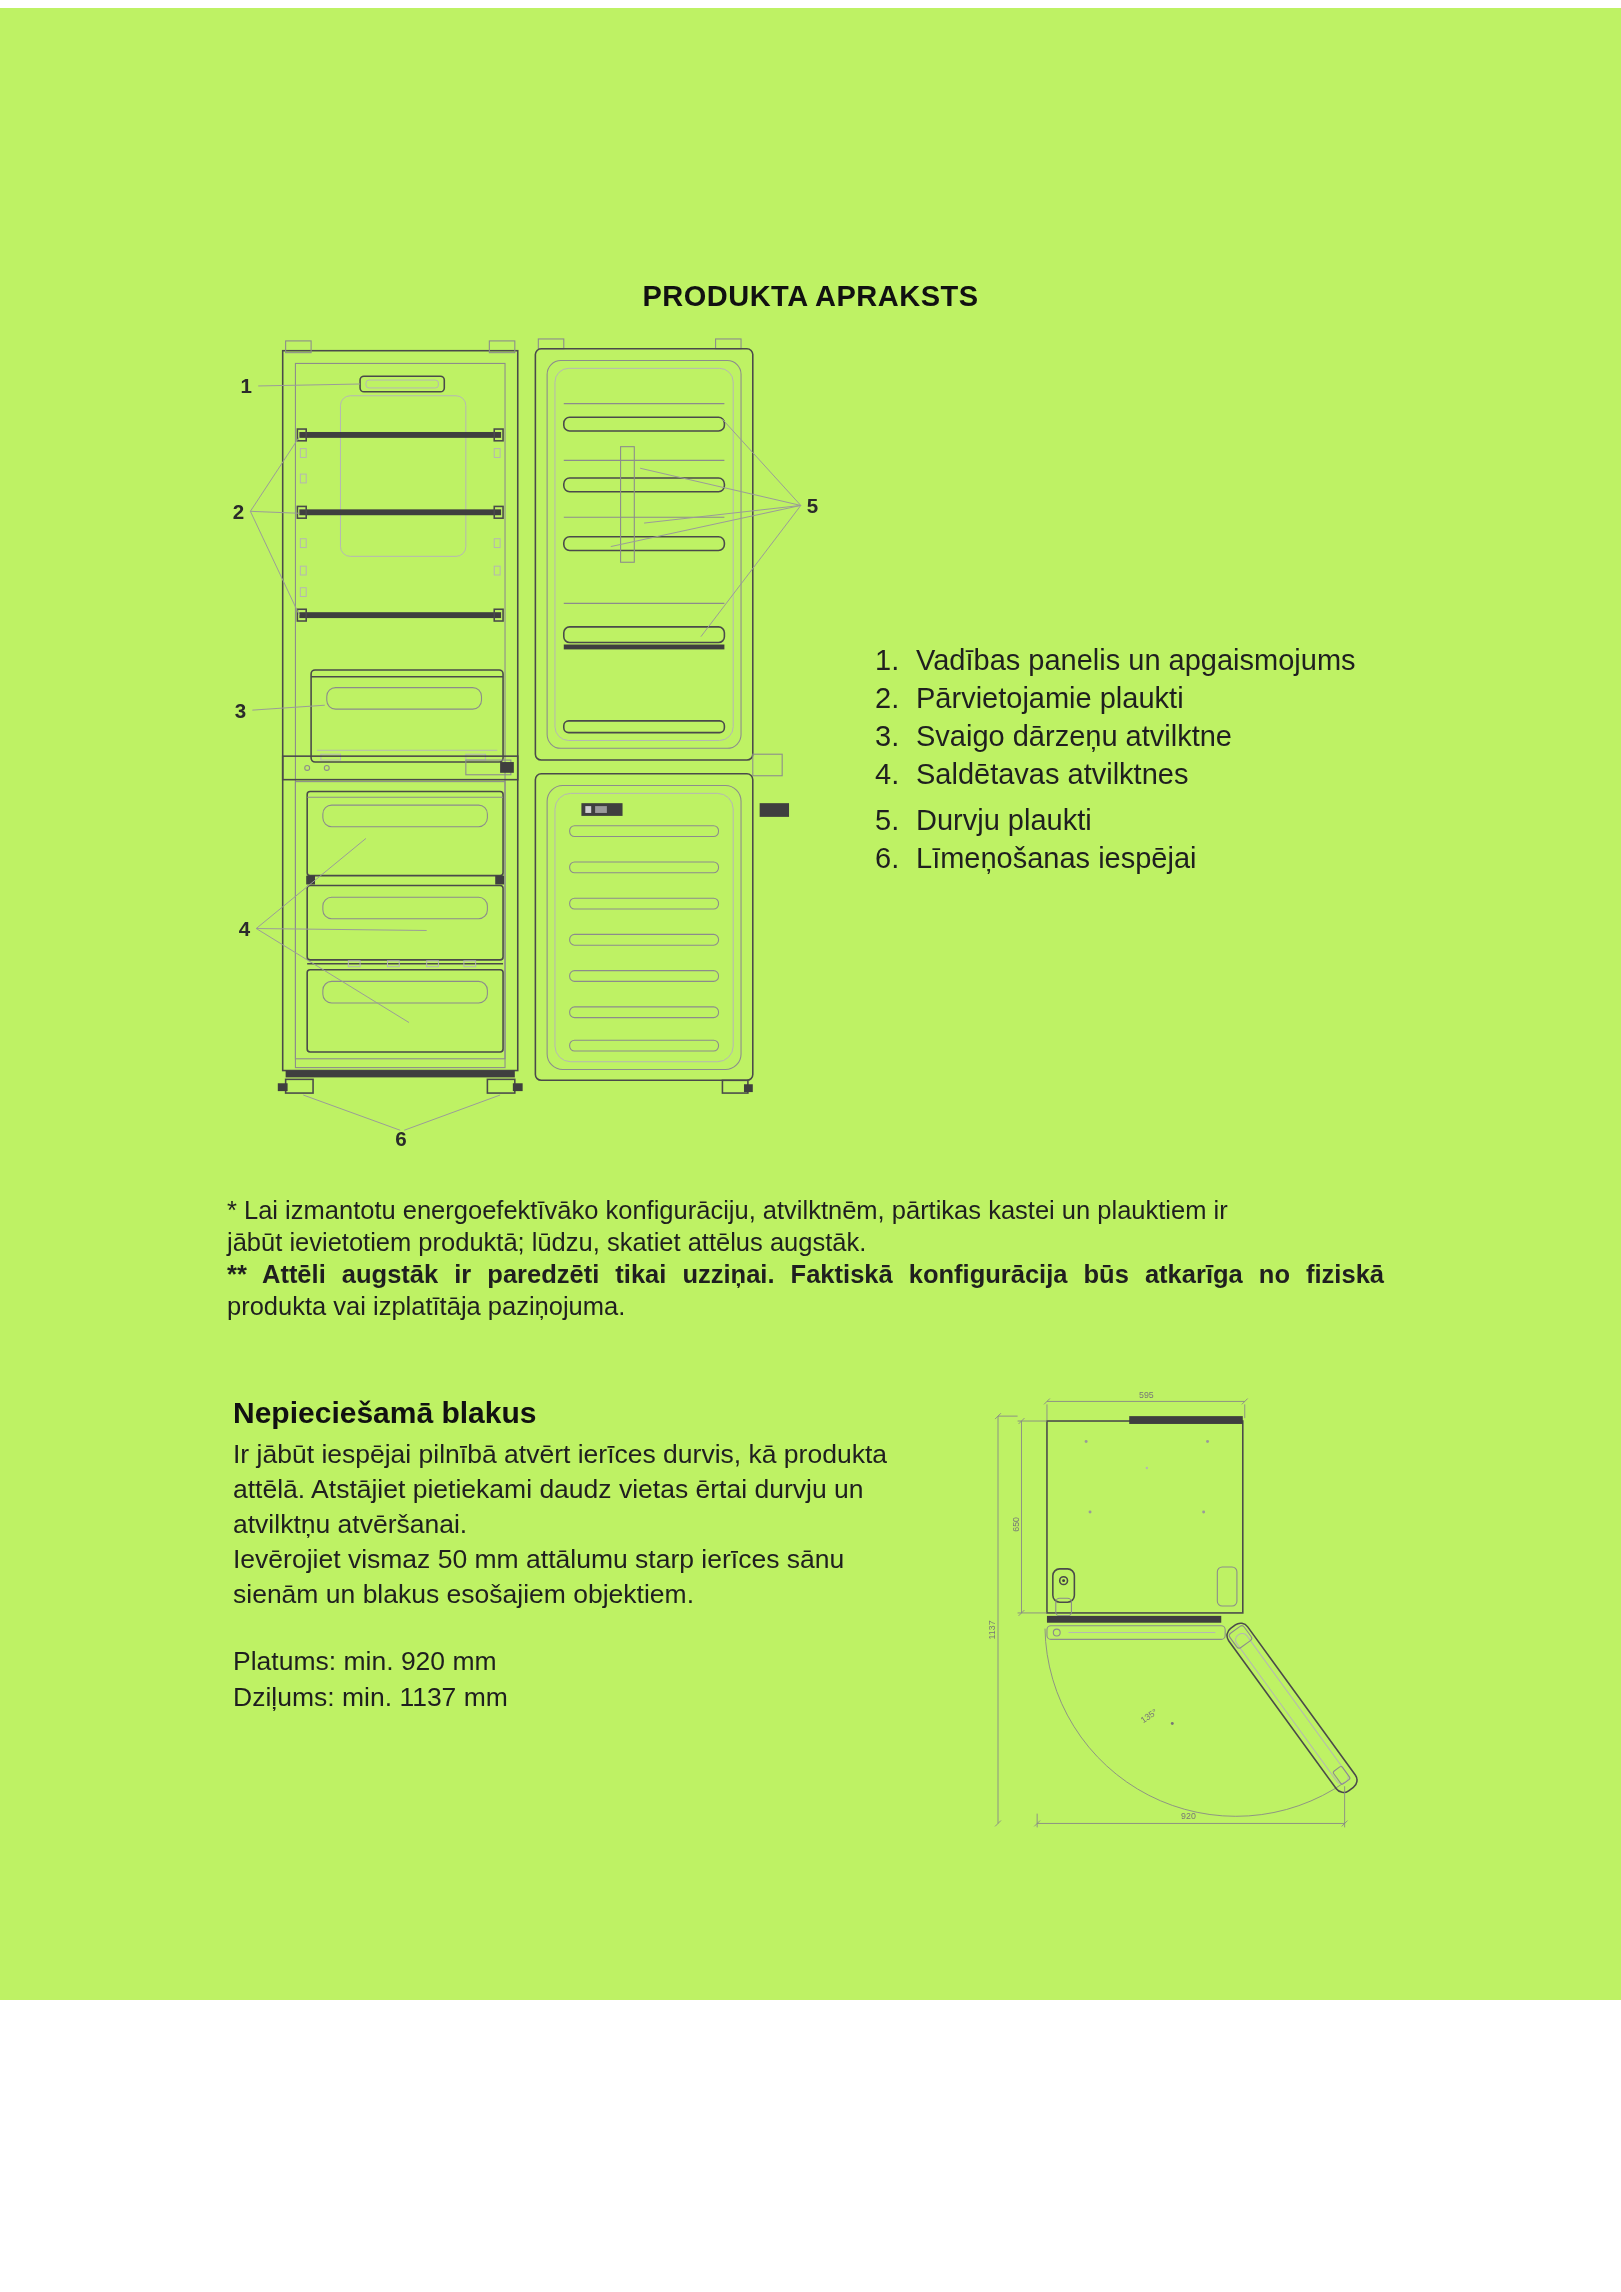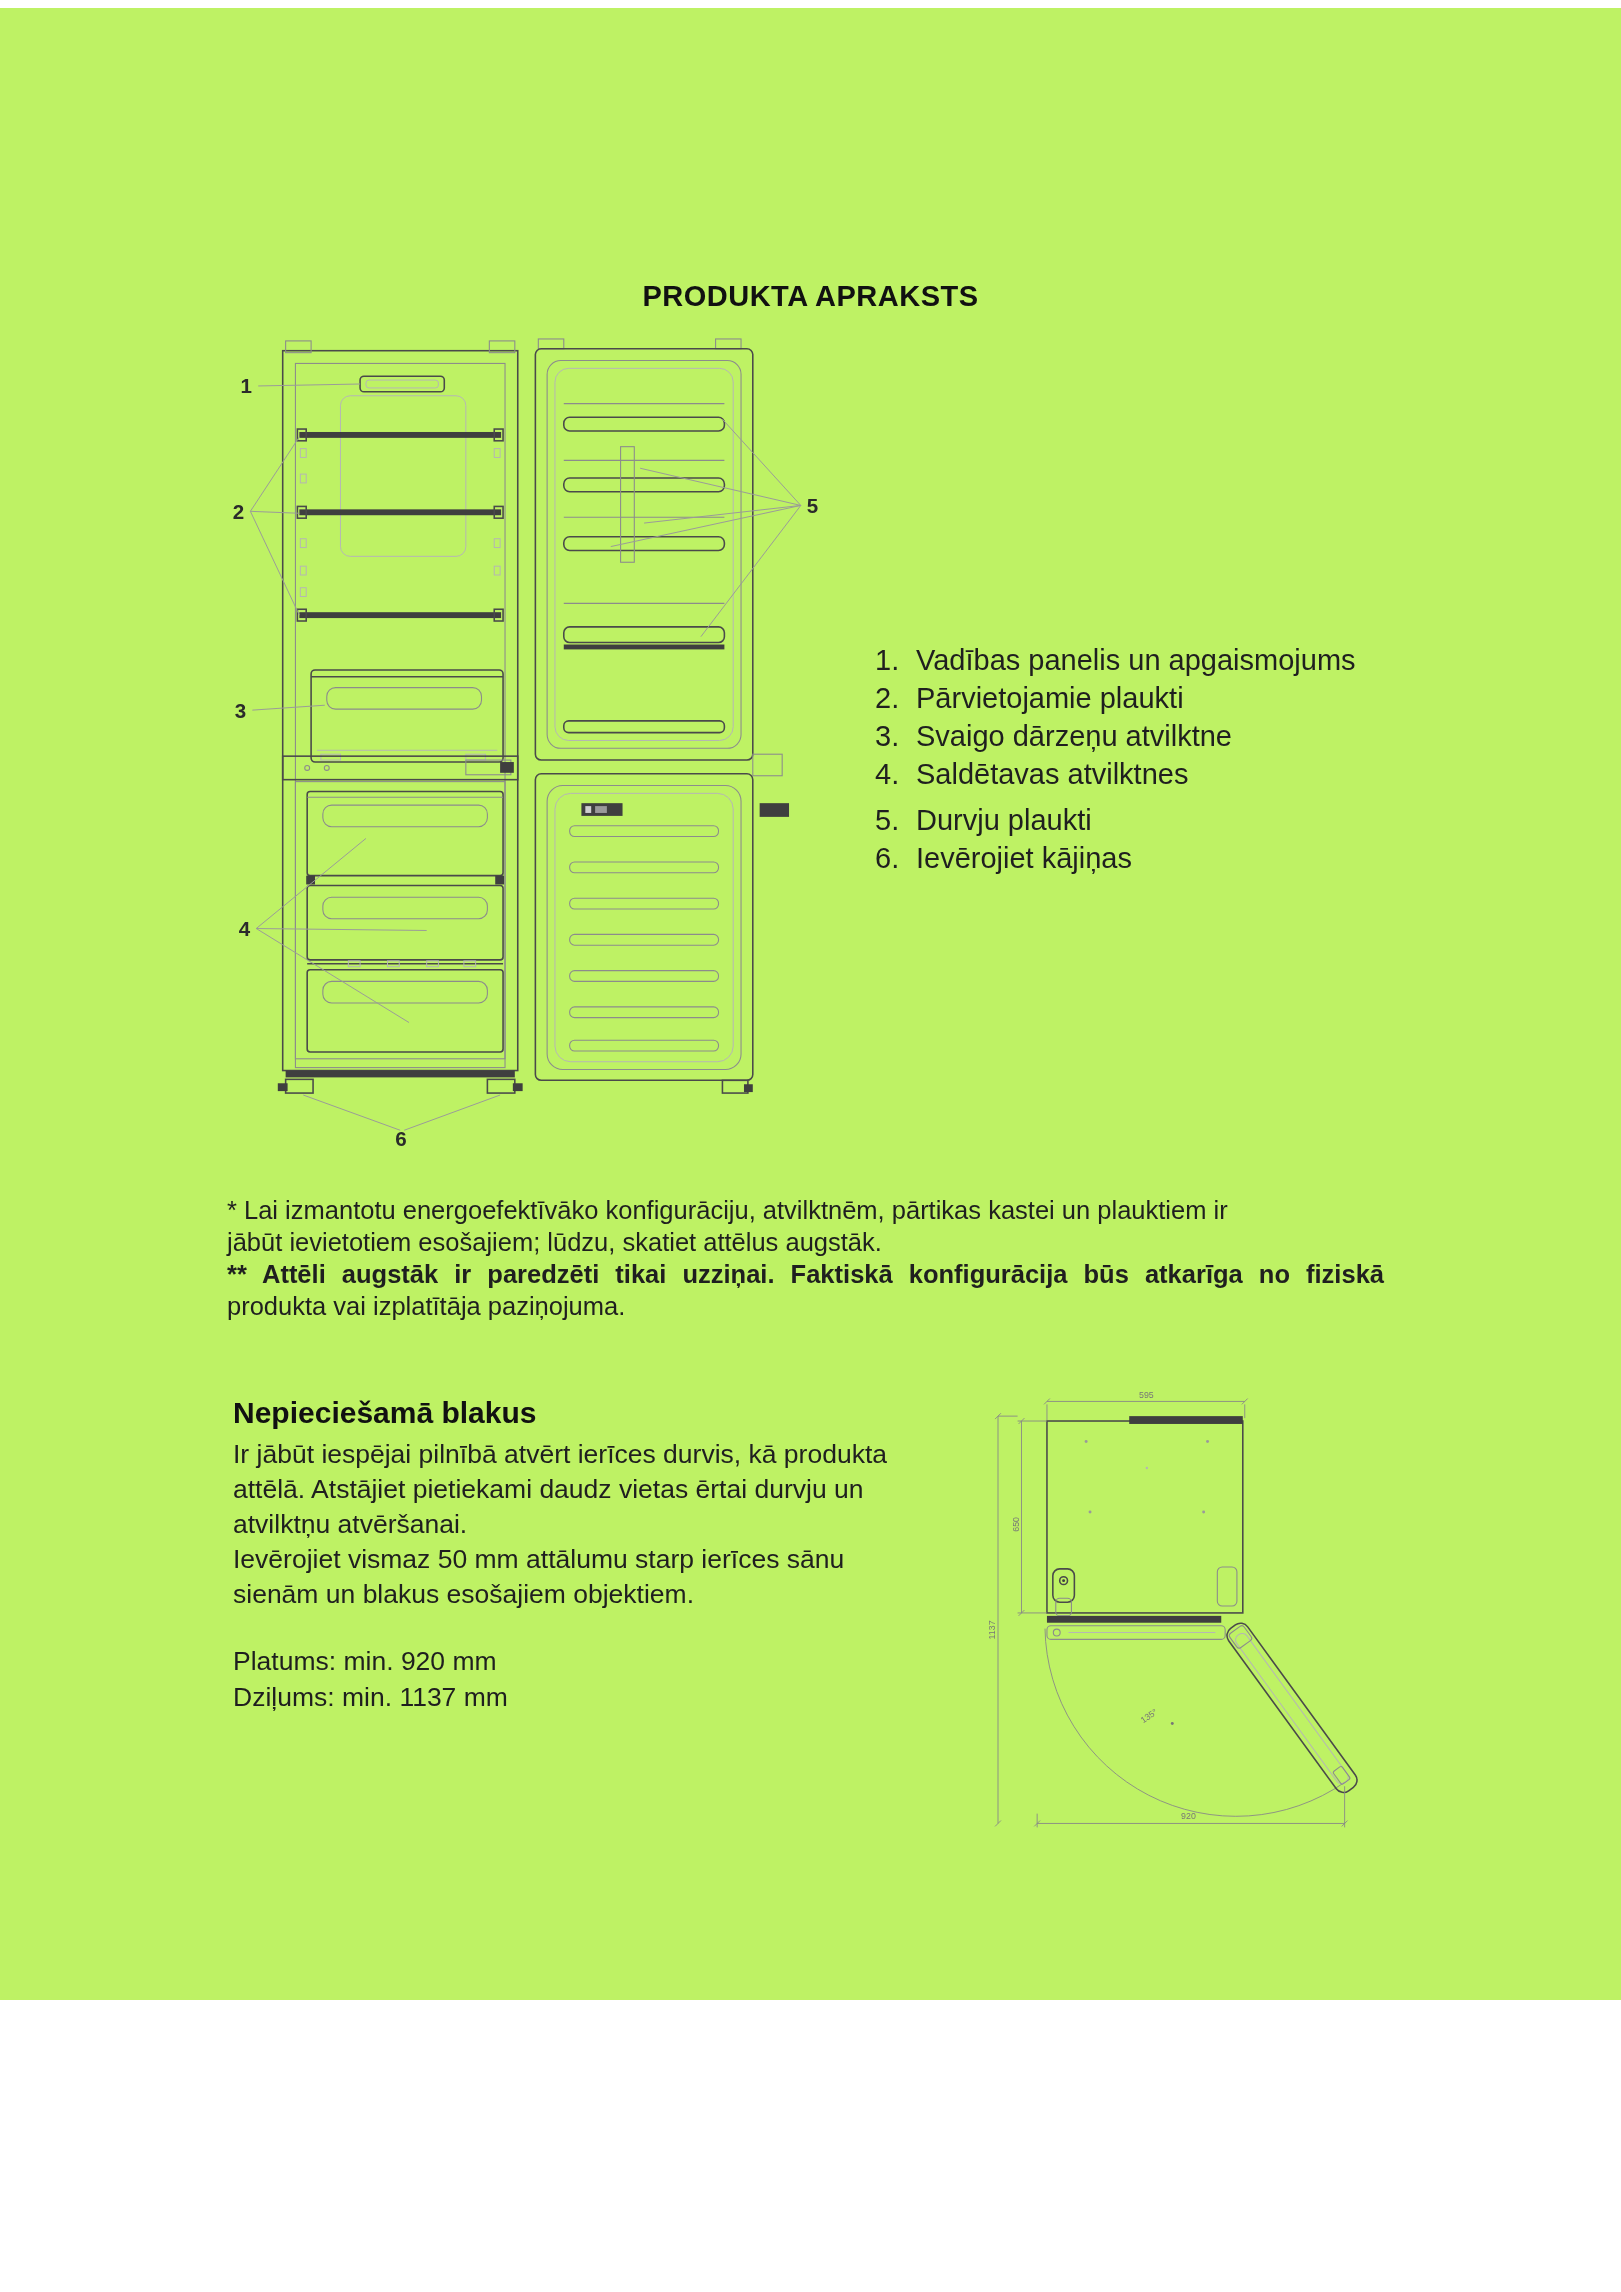--- a/index.html
+++ b/index.html
@@ -214,27 +214,27 @@
     <div class="item">
       <span class="num">3.</span><span>Svaigo dārzeņu atvilktne</span>
     </div>
     <div class="item">
       <span class="num">4.</span><span>Saldētavas atvilktnes</span>
     </div>
     <div class="item gap-before">
       <span class="num">5.</span><span>Durvju plaukti</span>
     </div>
     <div class="item">
-      <span class="num">6.</span><span>Ievērojiet kājiņas</span>
+      <span class="num">6.</span><span>Līmeņošanas iespējai</span>
     </div>
   </div>
 
   <div class="abs footnotes">
     <div>* Lai izmantotu energoefektīvāko konfigurāciju, atvilktnēm, pārtikas kastei un plauktiem ir</div>
-    <div>jābūt ievietotiem esošajiem; lūdzu, skatiet attēlus augstāk.</div>
+    <div>jābūt ievietotiem produktā; lūdzu, skatiet attēlus augstāk.</div>
     <div class="jline">** Attēli augstāk ir paredzēti tikai uzziņai. Faktiskā konfigurācija būs atkarīga no fiziskā</div>
     <div>produkta vai izplatītāja paziņojuma.</div>
   </div>
 
   <div class="abs space-block">
     <div class="space-heading">Nepieciešamā blakus</div>
     <div class="space-text">
       <div>Ir jābūt iespējai pilnībā atvērt ierīces durvis, kā produkta</div>
       <div>attēlā. Atstājiet pietiekami daudz vietas ērtai durvju un</div>
       <div>atvilktņu atvēršanai.</div>

